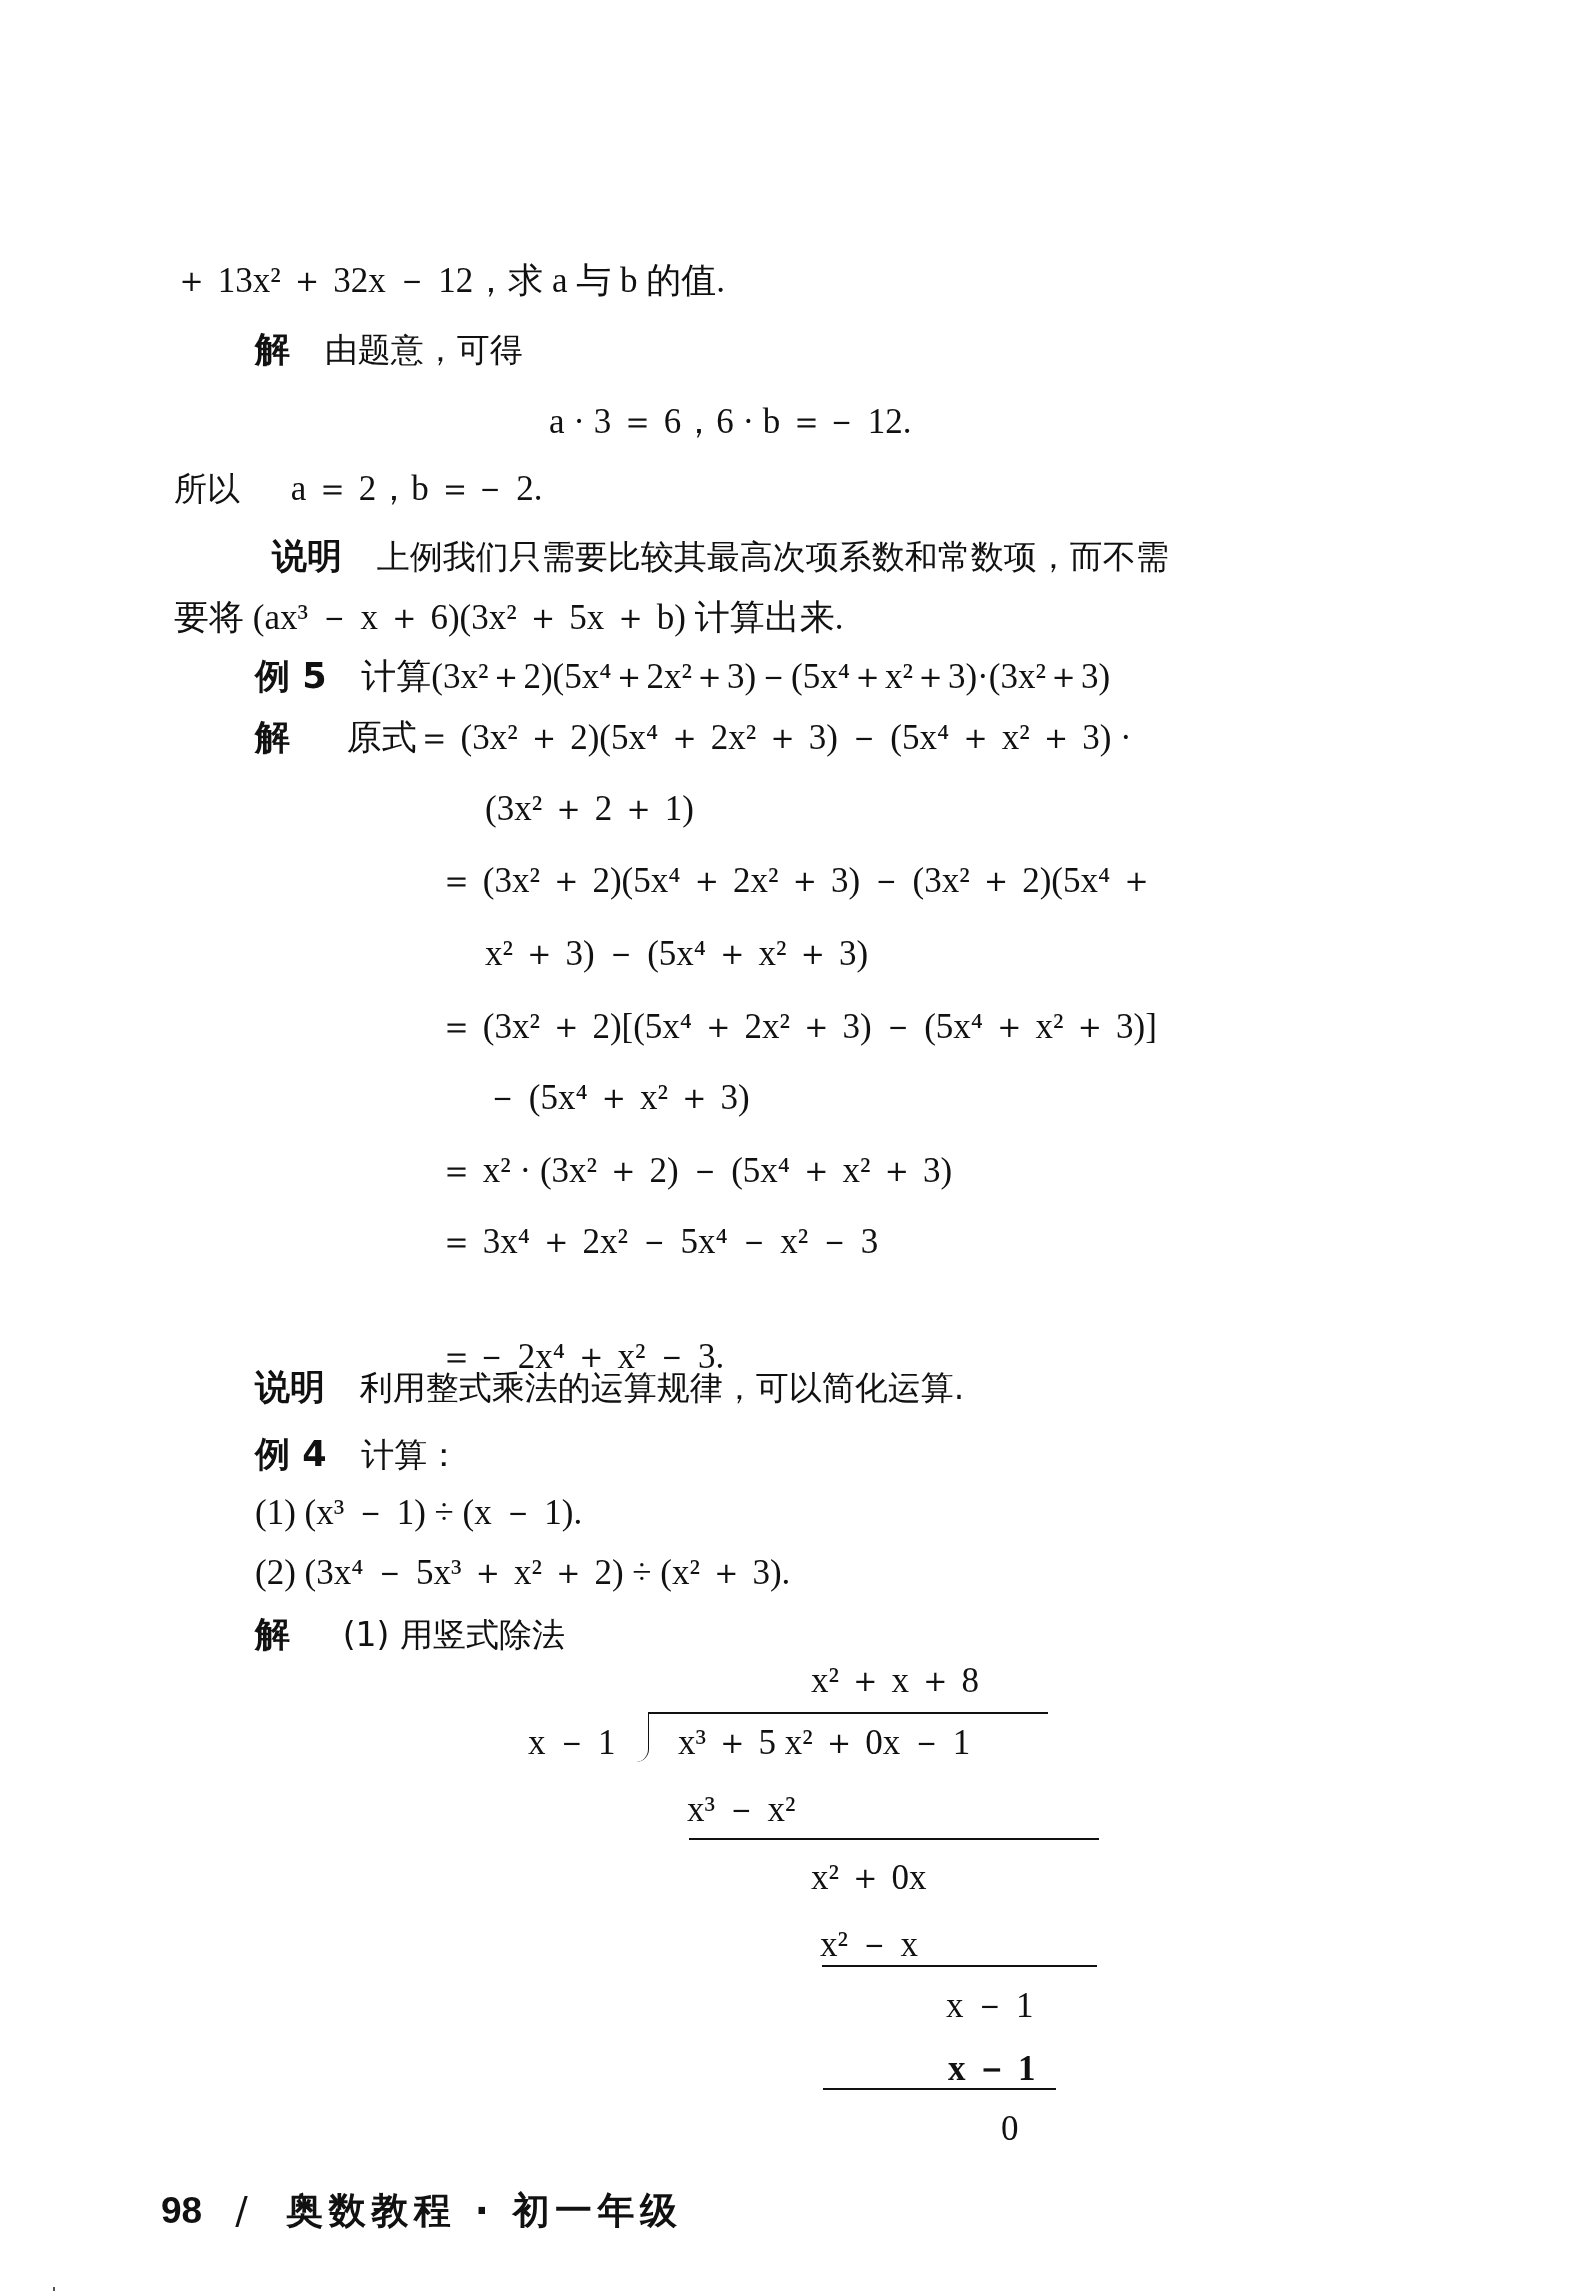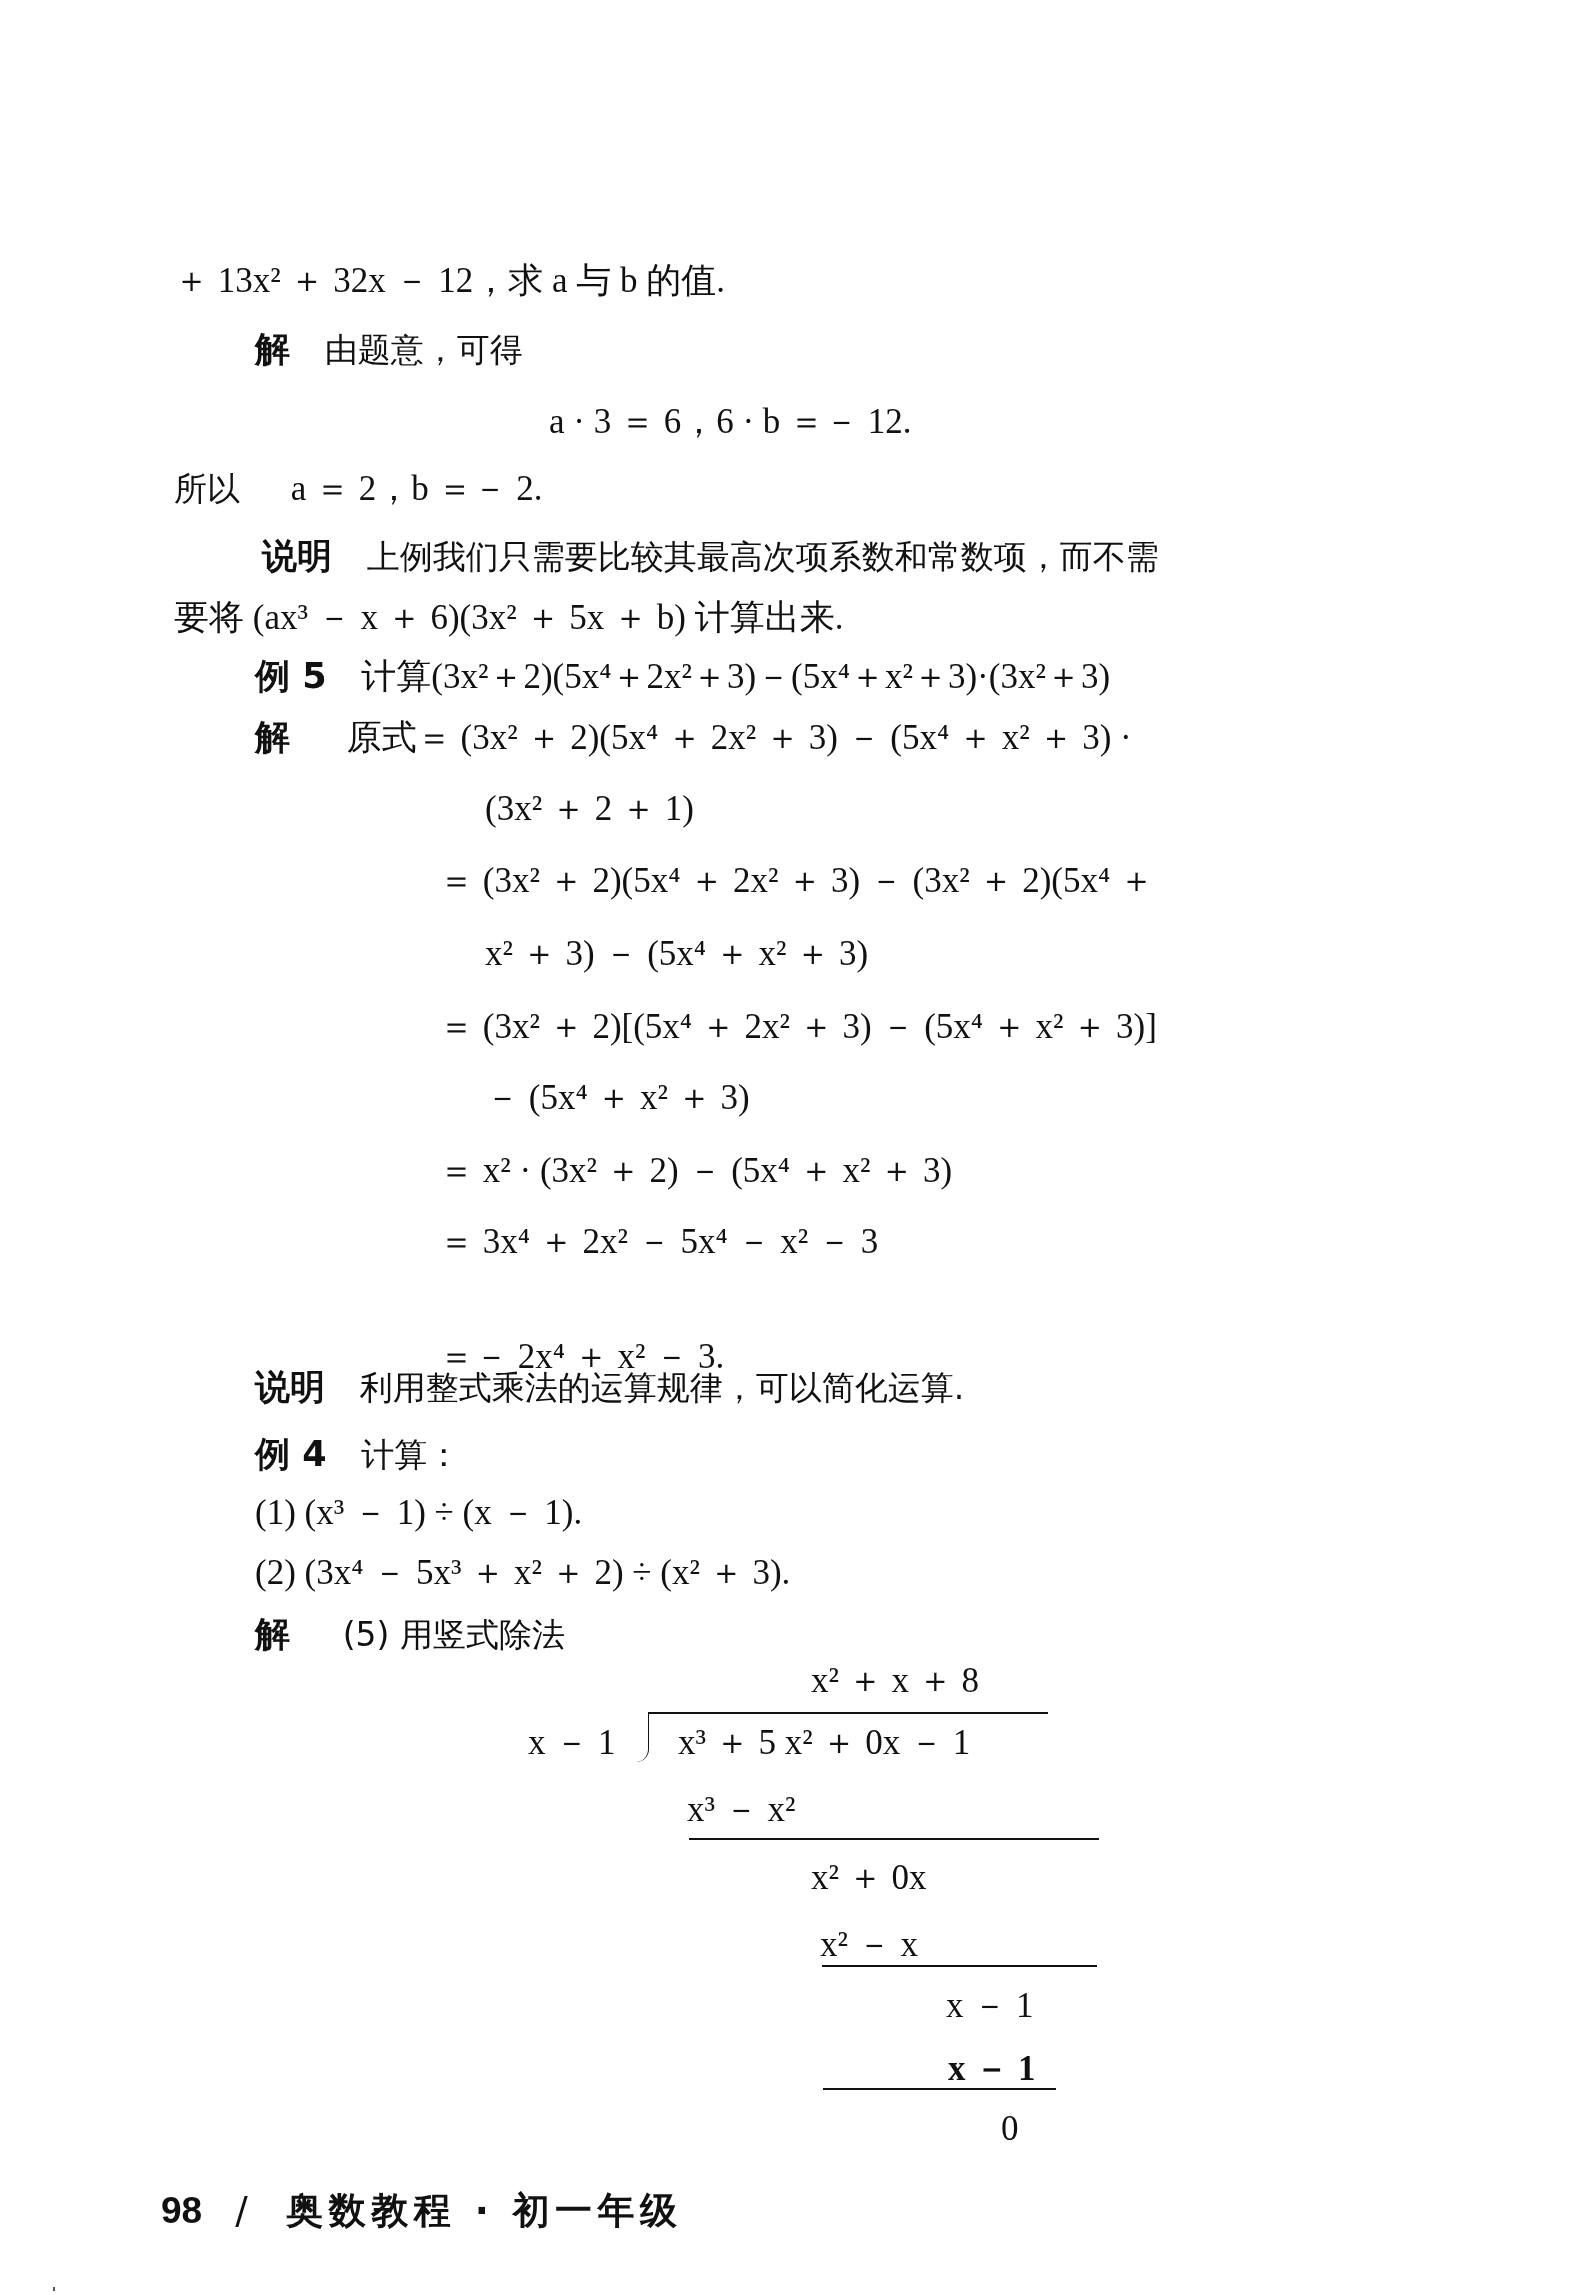--- a/index.html
+++ b/index.html
@@ -46,21 +46,21 @@
 
   <div class="line" style="left:549px; top:401px;">
     <span class="math">a · 3 ＝ 6，6 · b ＝－ 12.</span>
   </div>
 
   <div class="line" style="left:174px; top:468px;">
     <span class="cn" style="margin-right:42px;">所以</span>
     <span class="math">a ＝ 2，b ＝－ 2.</span>
   </div>
 
-  <div class="line" style="left:262px; top:535px;">
+  <div class="line" style="left:272px; top:535px;">
     <span class="label">说明</span>
     <span class="cn">上例我们只需要比较其最高次项系数和常数项，而不需</span>
   </div>
   <div class="line" style="left:174px; top:597px;">
     <span class="math">要将 (ax³ － x ＋ 6)(3x² ＋ 5x ＋ b) 计算出来.</span>
   </div>
 
   <div class="line" style="left:255px; top:655px;">
     <span class="label">例 5</span>
     <span class="math">计算(3x²＋2)(5x⁴＋2x²＋3)－(5x⁴＋x²＋3)·(3x²＋3)</span>
@@ -105,21 +105,21 @@
     <span class="cn">计算：</span>
   </div>
   <div class="line" style="left:255px; top:1492px;">
     <span class="math">(1) (x³ － 1) ÷ (x － 1).</span>
   </div>
   <div class="line" style="left:255px; top:1552px;">
     <span class="math">(2) (3x⁴ － 5x³ ＋ x² ＋ 2) ÷ (x² ＋ 3).</span>
   </div>
   <div class="line" style="left:255px; top:1613px;">
     <span class="label" style="margin-right:44px;">解</span>
-    <span class="cn">(5) 用竖式除法</span>
+    <span class="cn">(1) 用竖式除法</span>
   </div>
 
   <div>
     <div class="line" style="left:811px; top:1660px;">
       <span class="math">x² ＋  x ＋ 8</span>
     </div>
     <div class="rule" style="left:648px; top:1712px; width:400px;"></div>
     <div class="line" style="left:528px; top:1722px;">
       <span class="math">x － 1</span>
     </div>

